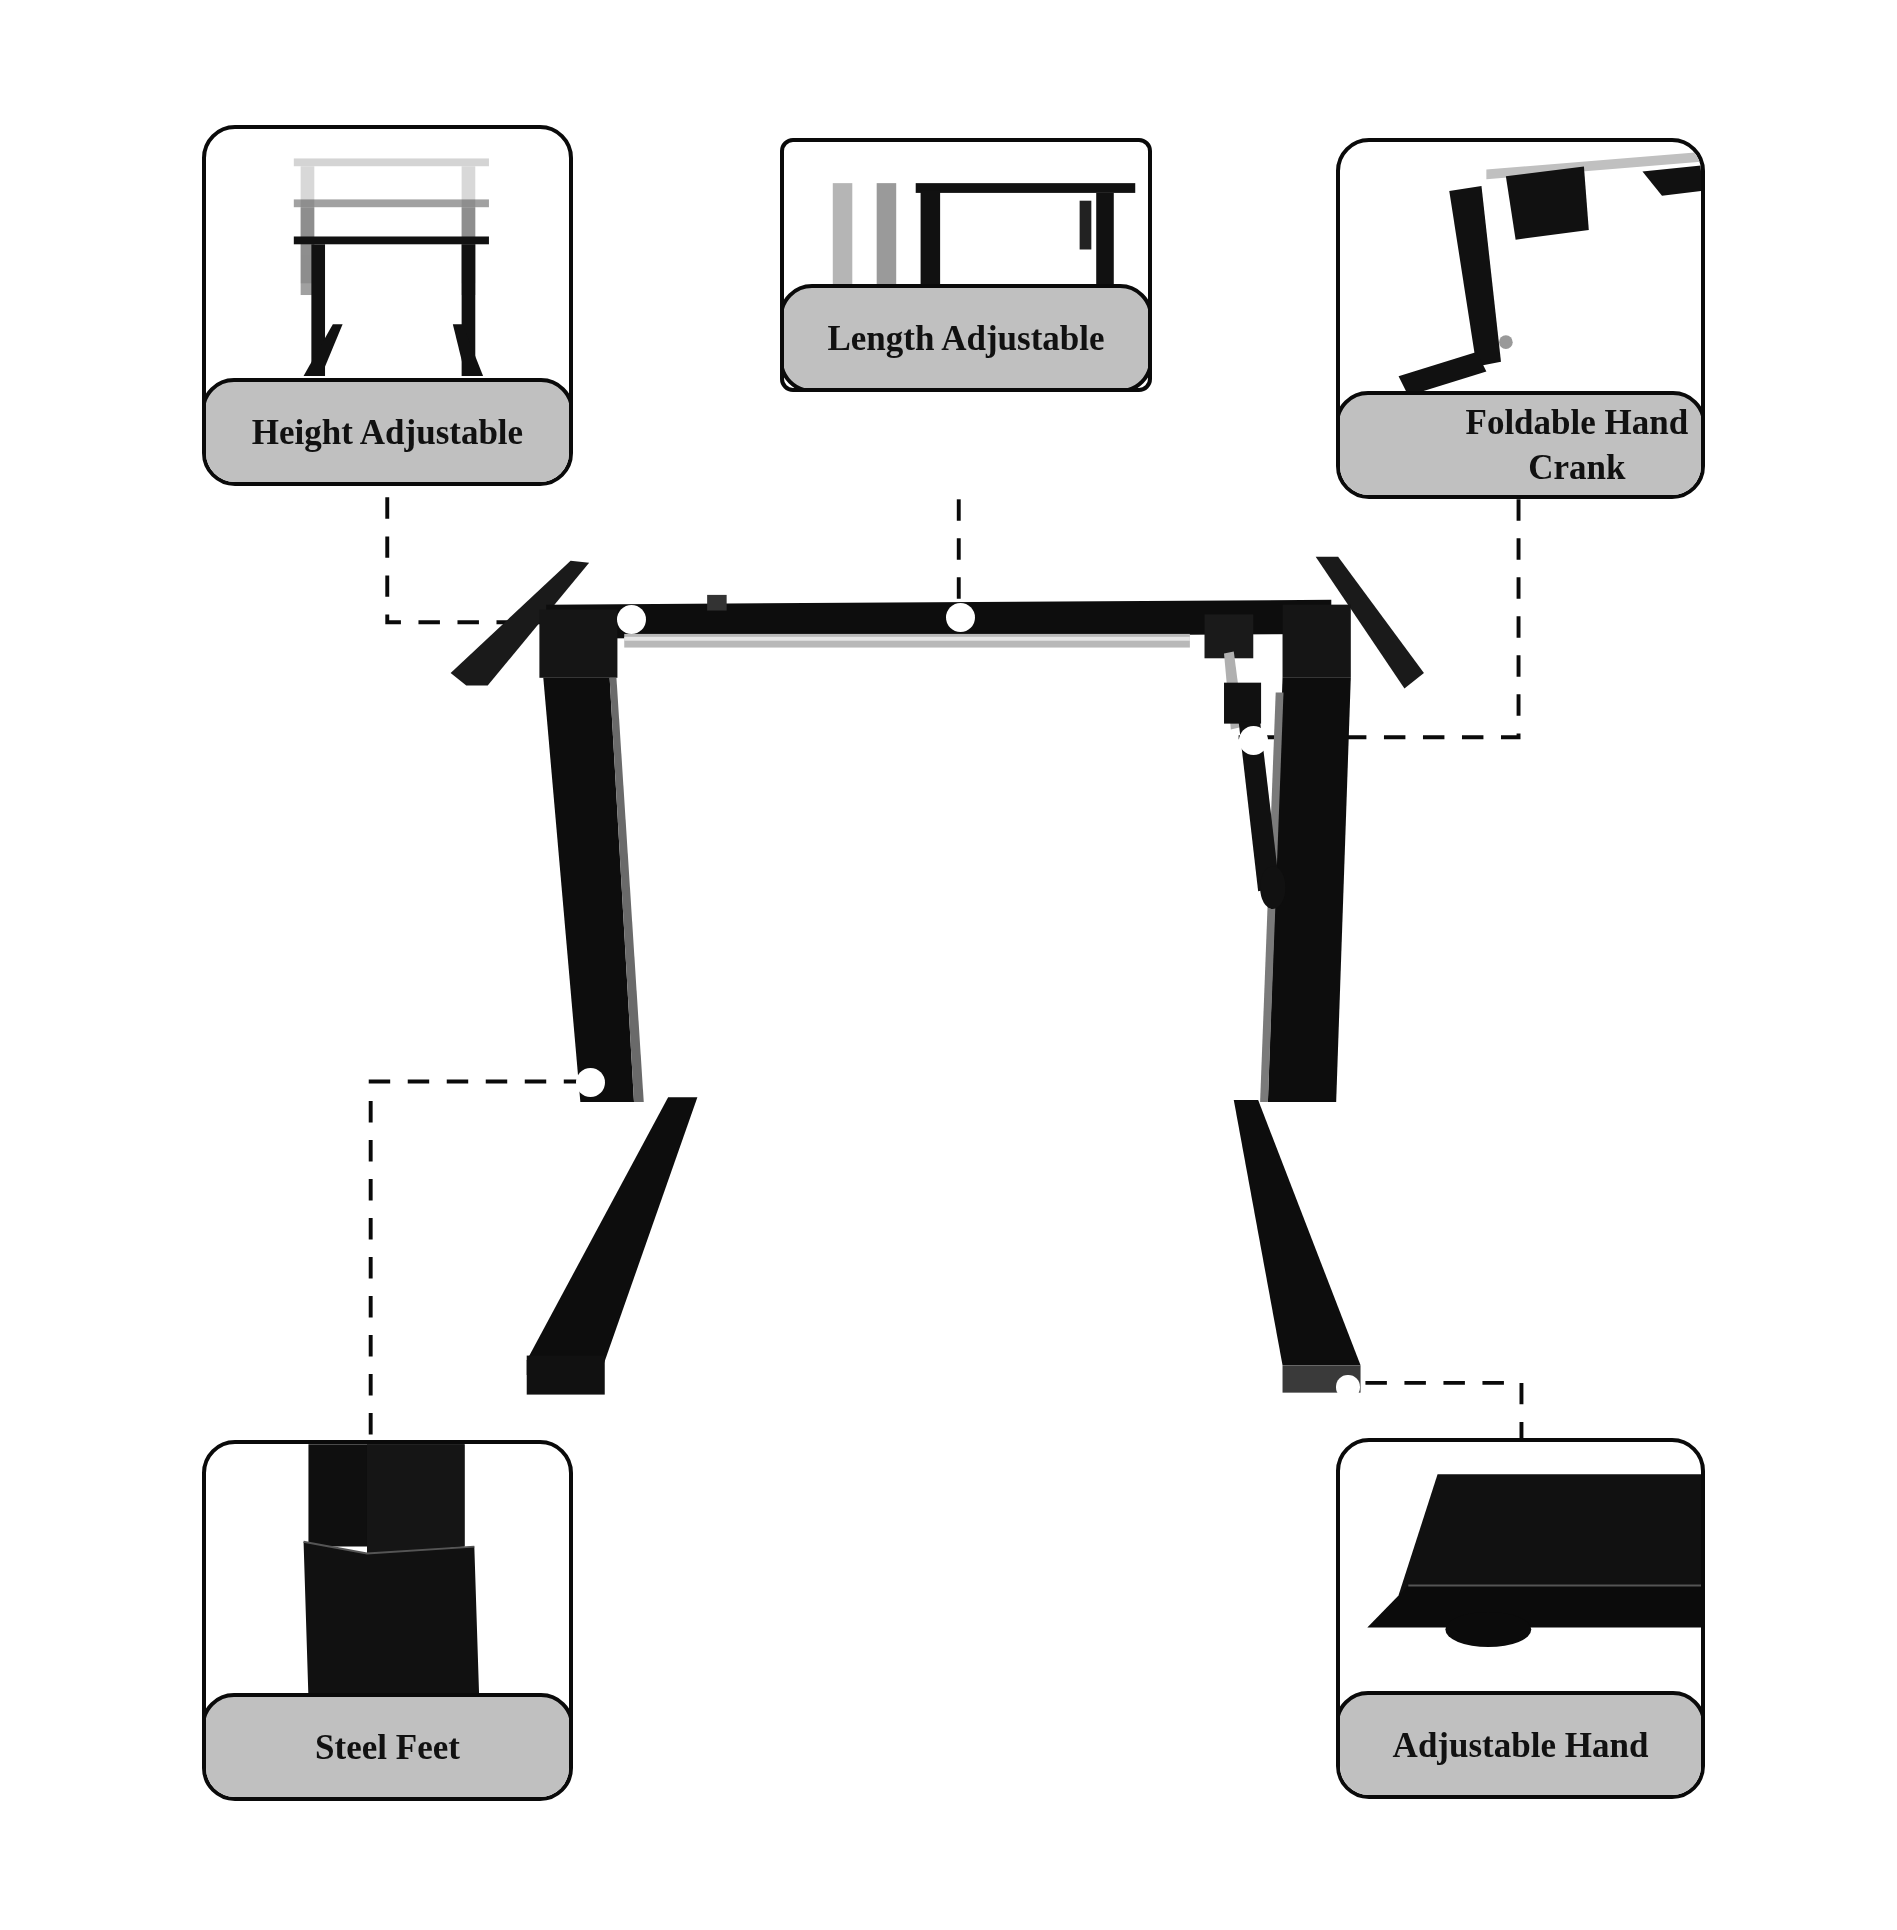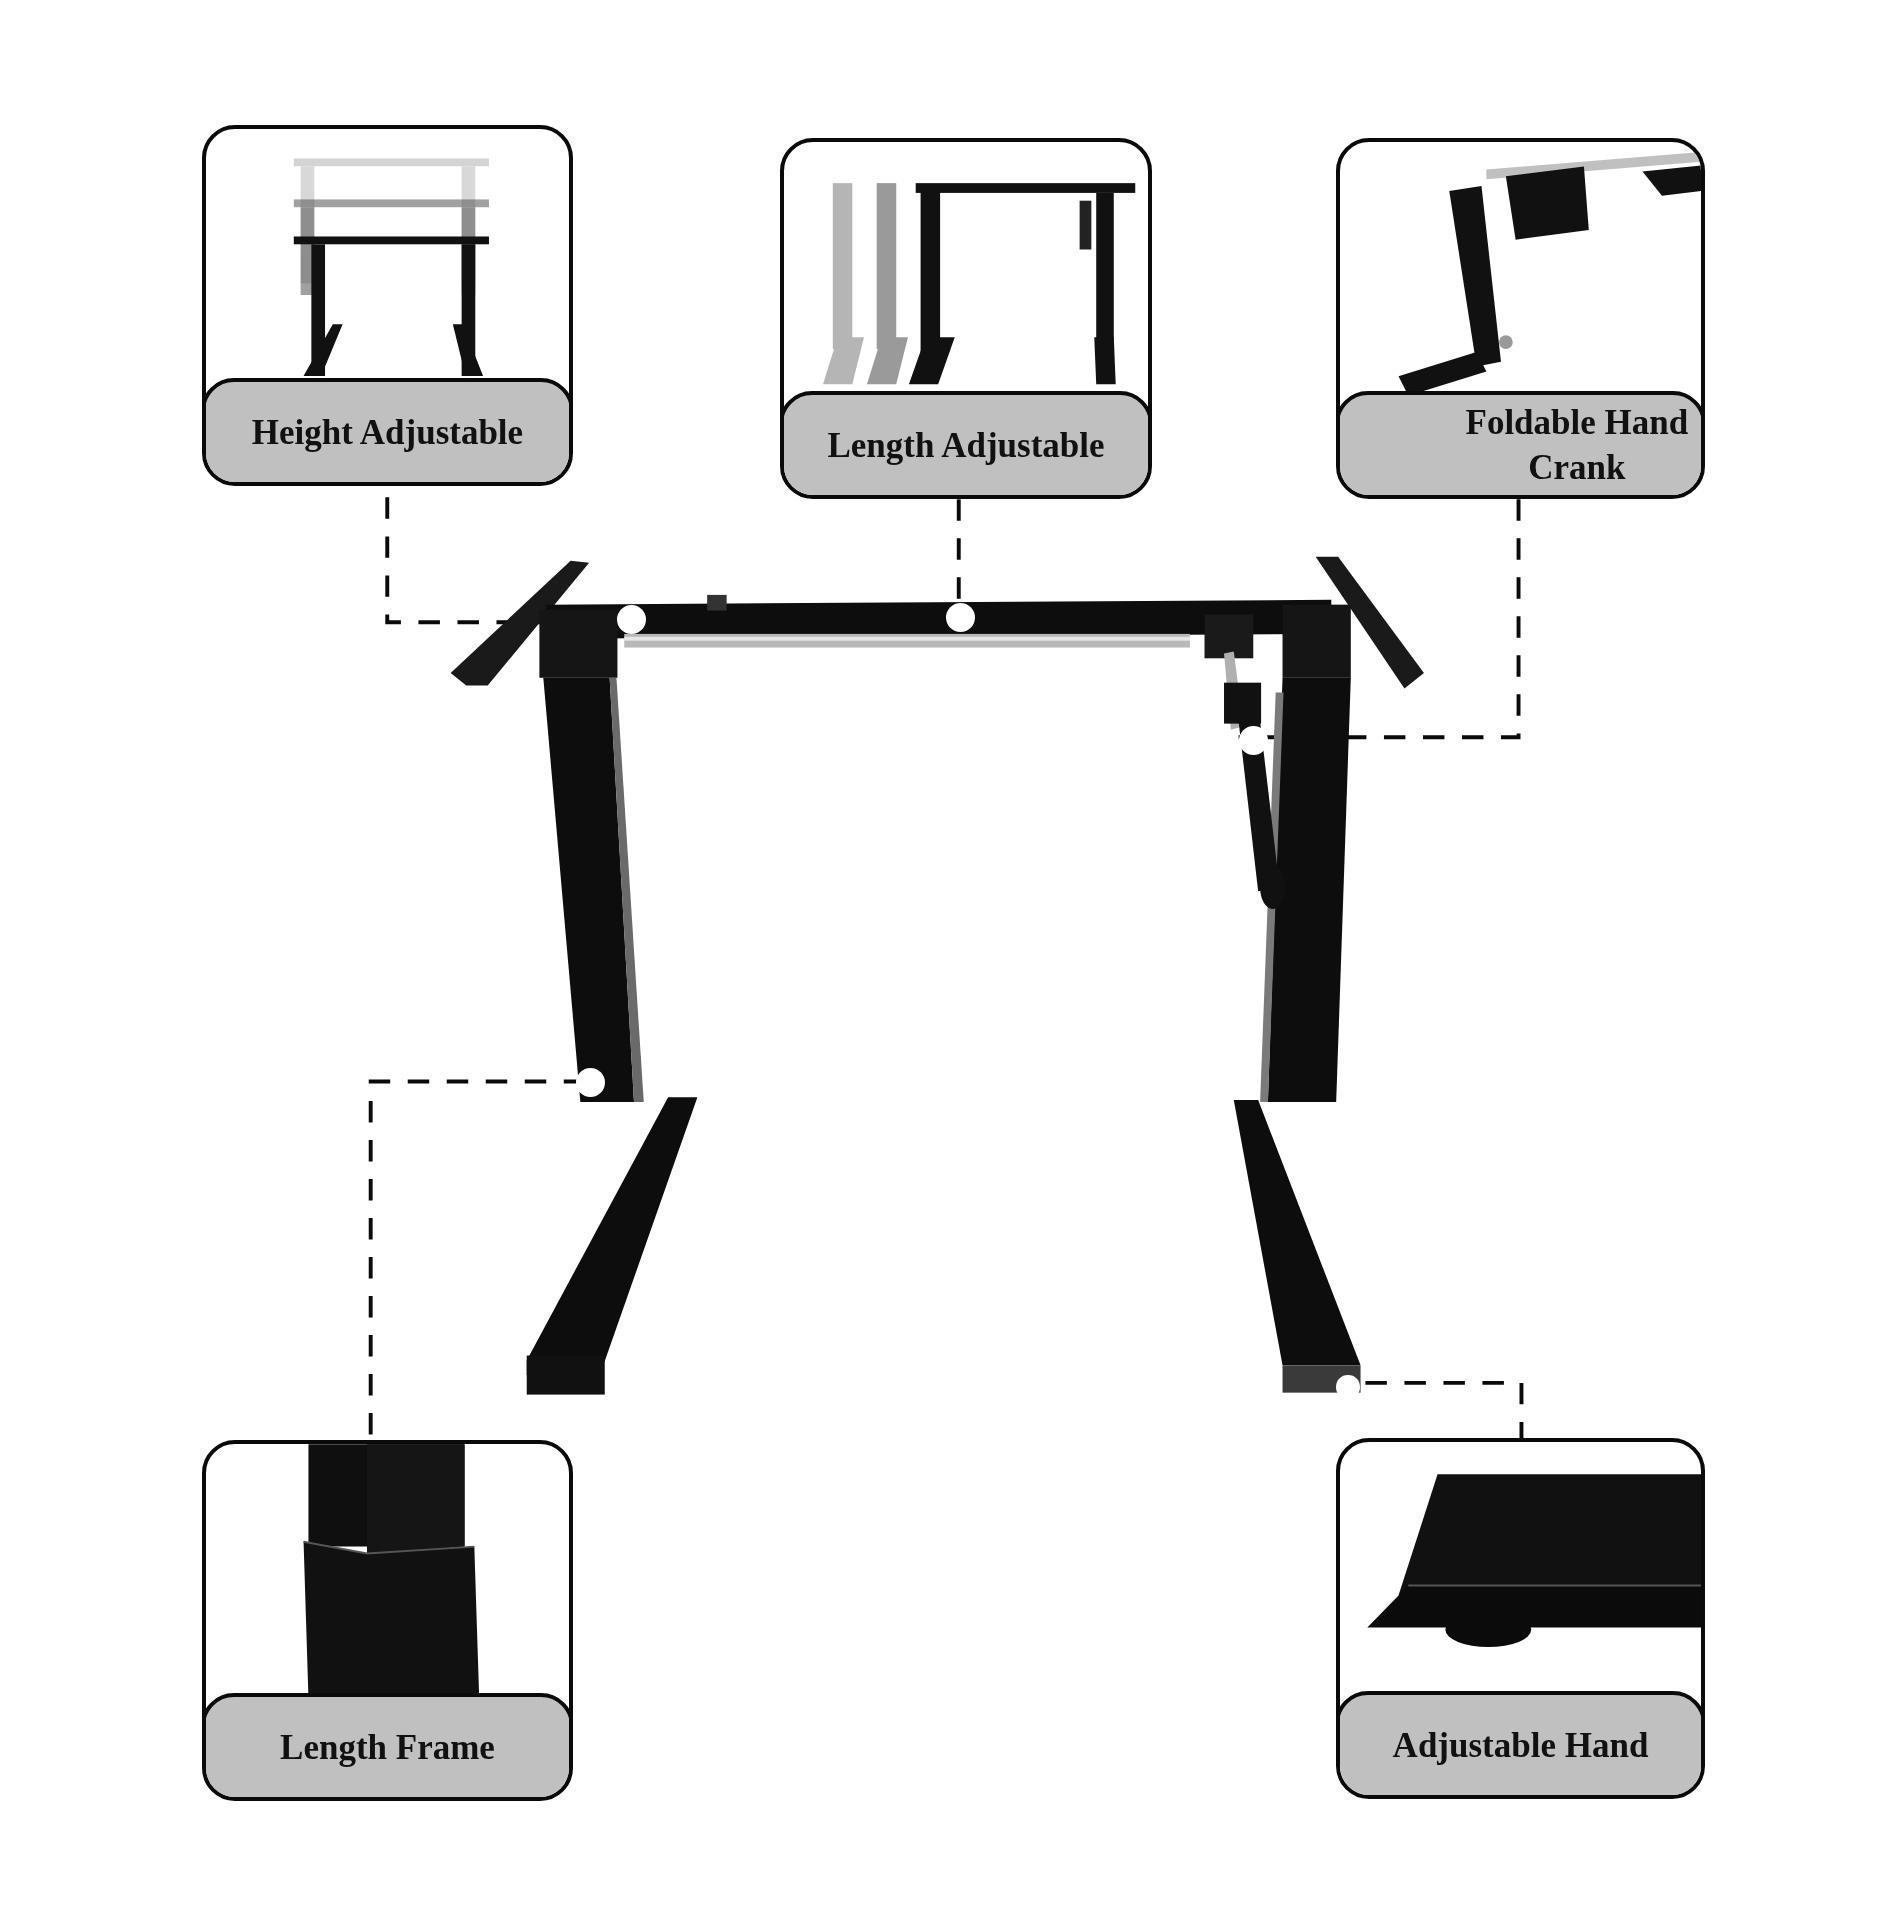--- a/index.html
+++ b/index.html
@@ -100,21 +100,21 @@
       <rect x="108" y="118" width="14" height="135" fill="#111"></rect>
       <rect x="262" y="118" width="14" height="135" fill="#111"></rect>
       <polygon points="130,200 140,200 118,253 100,253" fill="#111"></polygon>
       <polygon points="253,200 263,200 284,253 266,253" fill="#111"></polygon>
     </svg>
     <div class="label" style="height:109px;">
       <span>Height Adjustable</span>
     </div>
   </div>
 
-  <div class="callout" style="left:780px;top:138px;width:372px;height:361px;">
+  <div class="callout" style="left:780px;top:138px;width:372px;height:254px;border-radius:13px;">
     <svg class="thumb" width="361" height="254" viewBox="0 0 370 260">
       <g fill="#b5b5b5">
           <rect x="50" y="42" width="20" height="170"></rect>
           <polygon points="55,200 82,200 70,248 40,248"></polygon>
         </g>
       <g fill="#9a9a9a">
           <rect x="95" y="42" width="20" height="170"></rect>
           <polygon points="100,200 127,200 115,248 85,248"></polygon>
         </g>
       <rect x="135" y="42" width="225" height="10" fill="#111"></rect>
@@ -145,21 +145,21 @@
   </div>
 
   <div class="callout" style="left:202px;top:1440px;width:371px;height:361px;">
     <svg class="thumb" width="361" height="254" viewBox="0 0 370 260">
       <polygon points="105,0 265,0 265,105 105,105" fill="#0f0f0f"></polygon>
       <polygon points="165,0 265,0 265,105 165,115" fill="#151515"></polygon>
       <polygon points="100,100 165,112 275,105 280,260 105,260" fill="#111"></polygon>
       <polyline points="100,100 165,112 275,105" fill="none" stroke="#555" stroke-width="2"></polyline>
     </svg>
     <div class="label" style="height:109px;">
-      <span>Length Frame</span>
+      <span>Steel Feet</span>
     </div>
   </div>
 
   <div class="callout" style="left:1336px;top:1438px;width:369px;height:361px;">
     <svg class="thumb" width="361" height="254" viewBox="0 0 370 260">
       <polygon points="100,33 370,33 370,157 60,157" fill="#111"></polygon>
       <polygon points="70,147 370,147 370,190 28,190" fill="#0b0b0b"></polygon>
       <line x1="70" y1="147" x2="370" y2="147" stroke="#555" stroke-width="2"></line>
       <ellipse cx="152" cy="192" rx="44" ry="18" fill="#0b0b0b"></ellipse>
     </svg>

